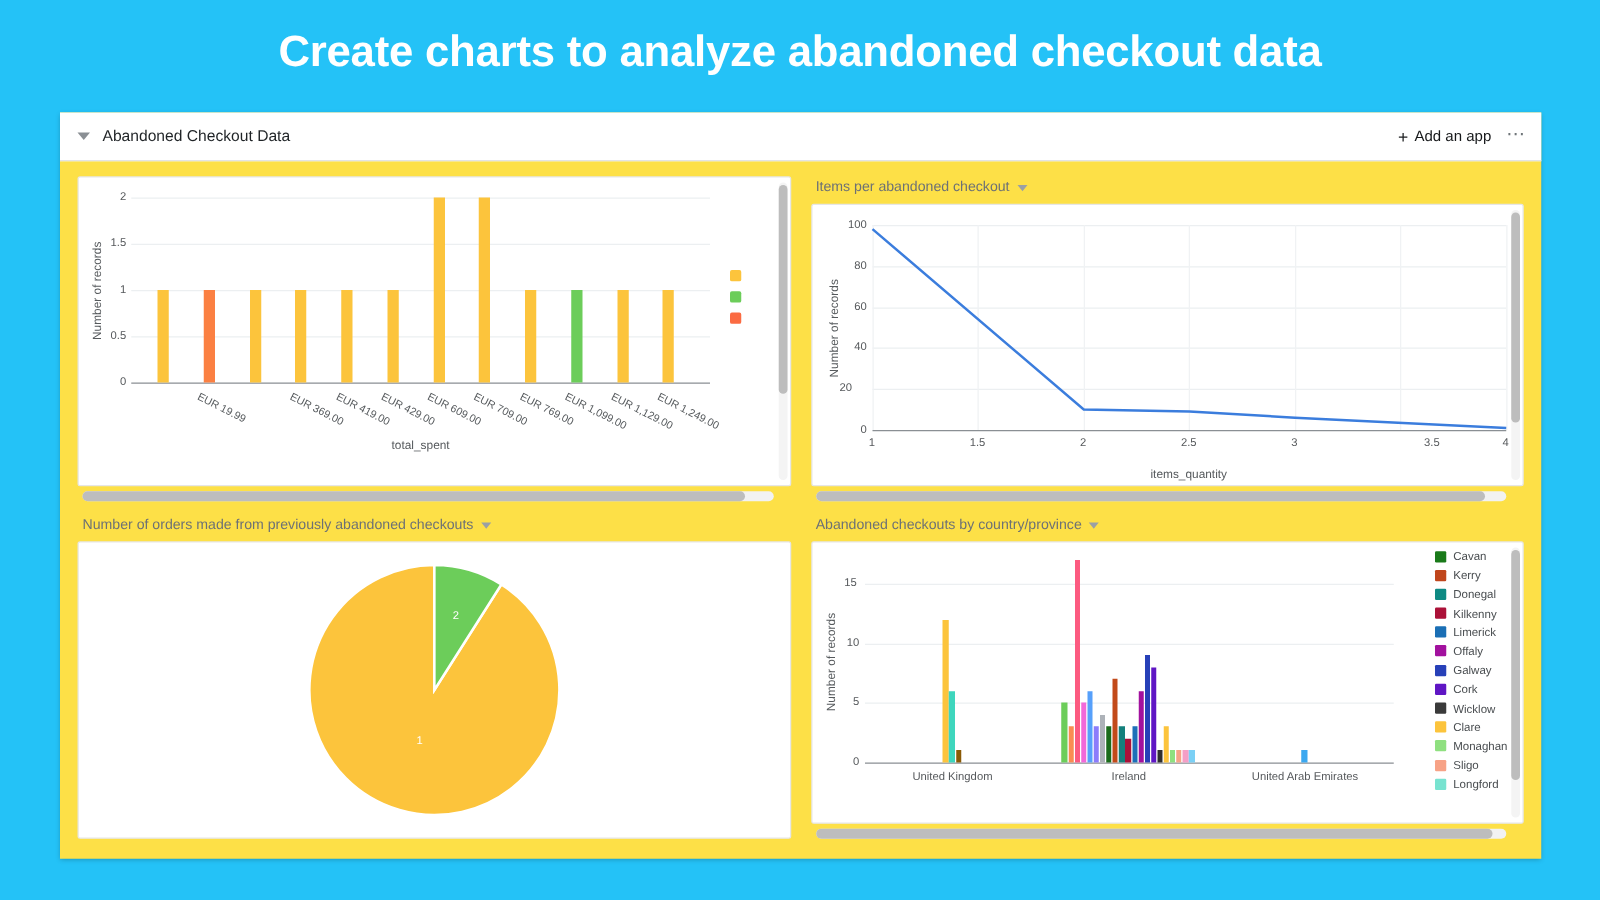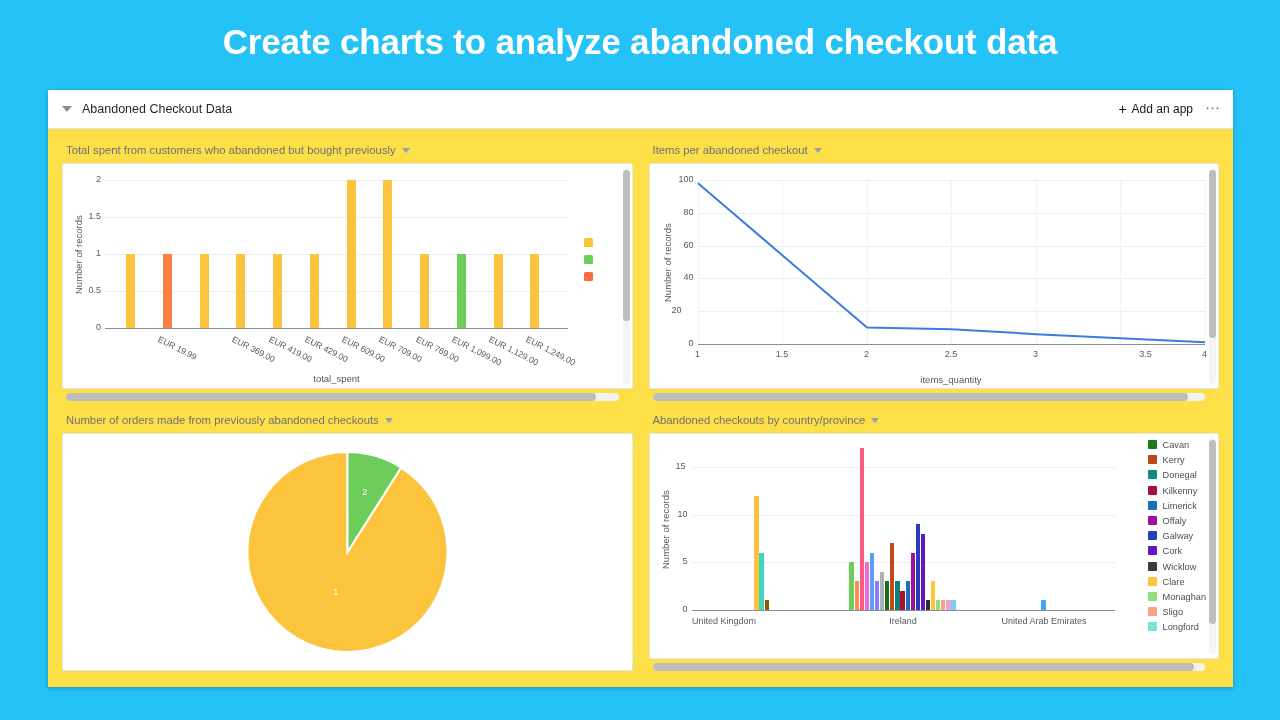--- a/index.html
+++ b/index.html
@@ -123,21 +123,21 @@
     white-space: nowrap; transform-origin: left top;
     transform: rotate(27deg);
   }
   .legend-sq { position: absolute; width: 9px; height: 9px; border-radius: 1.5px; }
 
   .legend4 {
     position: absolute; right: 12px; top: 6px;
     display: flex; flex-direction: column; gap: 5.2px;
     font-size: 9.2px; color: #4a4e51;
   }
-  .legend4 .row { display: flex; align-items: flex-start; gap: 6px; }
+  .legend4 .row { display: flex; align-items: center; gap: 6px; }
   .legend4 .sw { width: 9px; height: 9px; border-radius: 1px; flex: none; }
 </style>
 </head>
 <body style="background: rgb(36, 194, 247);">
 
 <div class="banner">
   <div class="banner-title">Create charts to analyze abandoned checkout data</div>
 </div>
 
 <div class="app-window">
@@ -150,24 +150,20 @@
         <span class="plus-icon">+</span>
         <span>Add an app</span>
       </div>
       <div class="kebab">⋯</div>
     </div>
   </div>
 
   <div class="grid">
 
     <div class="panel">
-      <div class="panel-title">
-        <span>Total spent from customers who abandoned but bought previously</span>
-        <span class="title-caret"></span>
-      </div>
       <div class="chart-card">
         <div class="chart-inner" id="chart1">
             <div class="gridline" style="left: 42px; top: 164px; width: 463px; background: rgb(138, 143, 148); height: 1.3px;"></div>
             <div class="tick" style="left: 24px; top: 158px; width: 14px; text-align: right;">0</div>
             <div class="gridline" style="left: 42px; top: 127px; width: 463px;"></div>
             <div class="tick" style="left: 24px; top: 121px; width: 14px; text-align: right;">0.5</div>
             <div class="gridline" style="left: 42px; top: 90px; width: 463px;"></div>
             <div class="tick" style="left: 24px; top: 84px; width: 14px; text-align: right;">1</div>
             <div class="gridline" style="left: 42px; top: 53px; width: 463px;"></div>
             <div class="tick" style="left: 24px; top: 47px; width: 14px; text-align: right;">1.5</div>
@@ -286,21 +282,21 @@
             <div class="tick" style="left: 24px; top: 170px; width: 14px; text-align: right;">0</div>
             <div class="gridline" style="left: 42px; top: 128.353px; width: 423px;"></div>
             <div class="tick" style="left: 24px; top: 122.353px; width: 14px; text-align: right;">5</div>
             <div class="gridline" style="left: 42px; top: 80.7059px; width: 423px;"></div>
             <div class="tick" style="left: 24px; top: 74.7059px; width: 14px; text-align: right;">10</div>
             <div class="gridline" style="left: 42px; top: 33.0588px; width: 423px;"></div>
             <div class="tick" style="left: 24px; top: 27.0588px; width: 14px; text-align: center;">15</div>
             <div class="bar" style="left: 104.85px; top: 61.6471px; width: 4.2px; height: 114.353px; background: rgb(252, 196, 60);"></div>
             <div class="bar" style="left: 109.95px; top: 118.824px; width: 4.2px; height: 57.1765px; background: rgb(62, 214, 189);"></div>
             <div class="bar" style="left: 115.05px; top: 166.471px; width: 4.2px; height: 9.52941px; background: rgb(138, 90, 6);"></div>
-            <div class="tick" style="left: 42.5px; top: 182px; width: 140px; ">United Kingdom</div>
+            <div class="tick" style="left: 42.5px; top: 182px; width: 140px; text-align: center;">United Kingdom</div>
             <div class="bar" style="left: 199.95px; top: 128.353px; width: 4.2px; height: 47.6471px; background: rgb(108, 205, 90);"></div>
             <div class="bar" style="left: 205.05px; top: 147.412px; width: 4.2px; height: 28.5882px; background: rgb(250, 140, 82);"></div>
             <div class="bar" style="left: 210.15px; top: 14px; width: 4.2px; height: 162px; background: rgb(252, 90, 128);"></div>
             <div class="bar" style="left: 215.25px; top: 128.353px; width: 4.2px; height: 47.6471px; background: rgb(242, 104, 217);"></div>
             <div class="bar" style="left: 220.35px; top: 118.824px; width: 4.2px; height: 57.1765px; background: rgb(86, 160, 251);"></div>
             <div class="bar" style="left: 225.45px; top: 147.412px; width: 4.2px; height: 28.5882px; background: rgb(140, 124, 251);"></div>
             <div class="bar" style="left: 230.55px; top: 137.882px; width: 4.2px; height: 38.1176px; background: rgb(173, 178, 184);"></div>
             <div class="bar" style="left: 235.65px; top: 147.412px; width: 4.2px; height: 28.5882px; background: rgb(26, 107, 26);"></div>
             <div class="bar" style="left: 240.75px; top: 109.294px; width: 4.2px; height: 66.7059px; background: rgb(194, 74, 26);"></div>
             <div class="bar" style="left: 245.85px; top: 147.412px; width: 4.2px; height: 28.5882px; background: rgb(20, 128, 124);"></div>

